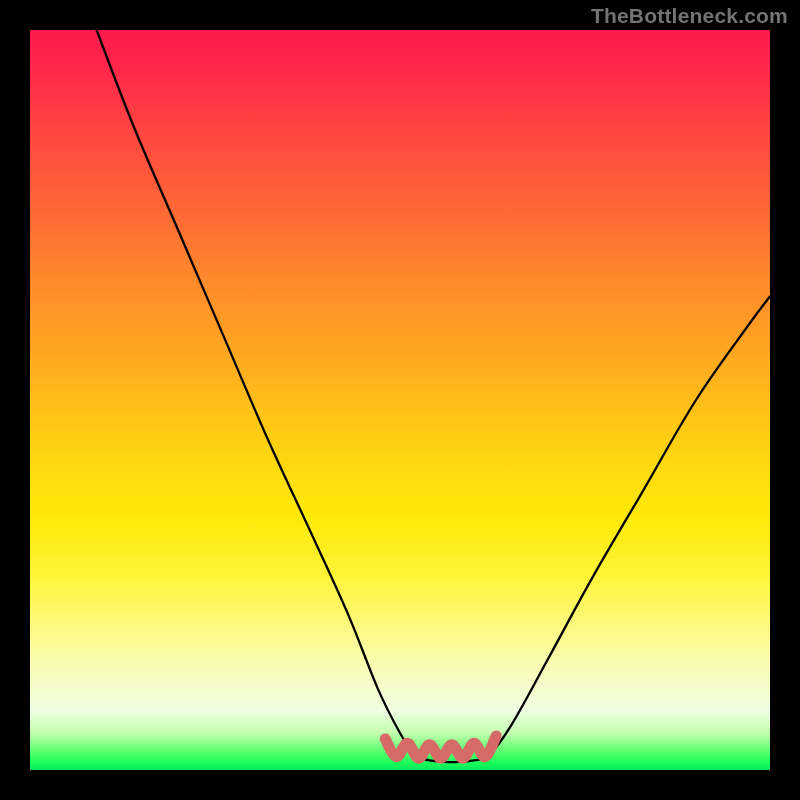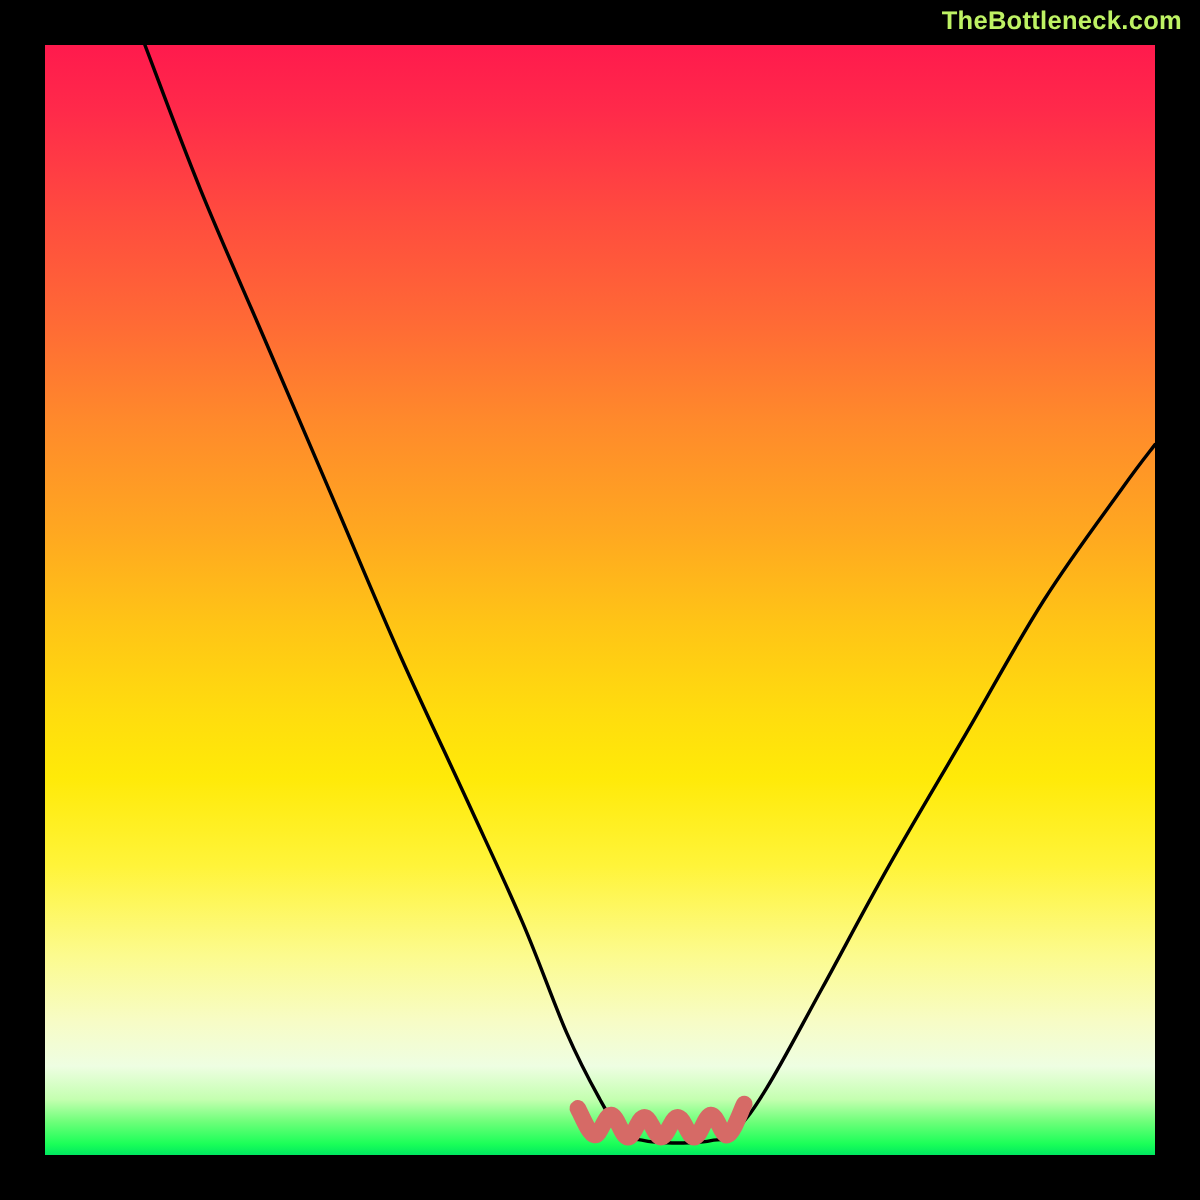--- a/index.html
+++ b/index.html
@@ -42,22 +42,22 @@
       #6eff7a 97%,
       #1bff58 99%,
       #00e860 100%
     );
     overflow: hidden;
   }
   .watermark {
     position: absolute;
     top: 4px;
     right: 12px;
-    color: #bef264;
-    font-size: 17px;
+    color: #737373;
+    font-size: 21px;
     font-weight: 600;
     letter-spacing: 0.2px;
     pointer-events: none;
     user-select: none;
   }
   svg.curve {
     position: absolute;
     left: 0;
     top: 0;
     width: 740px;

